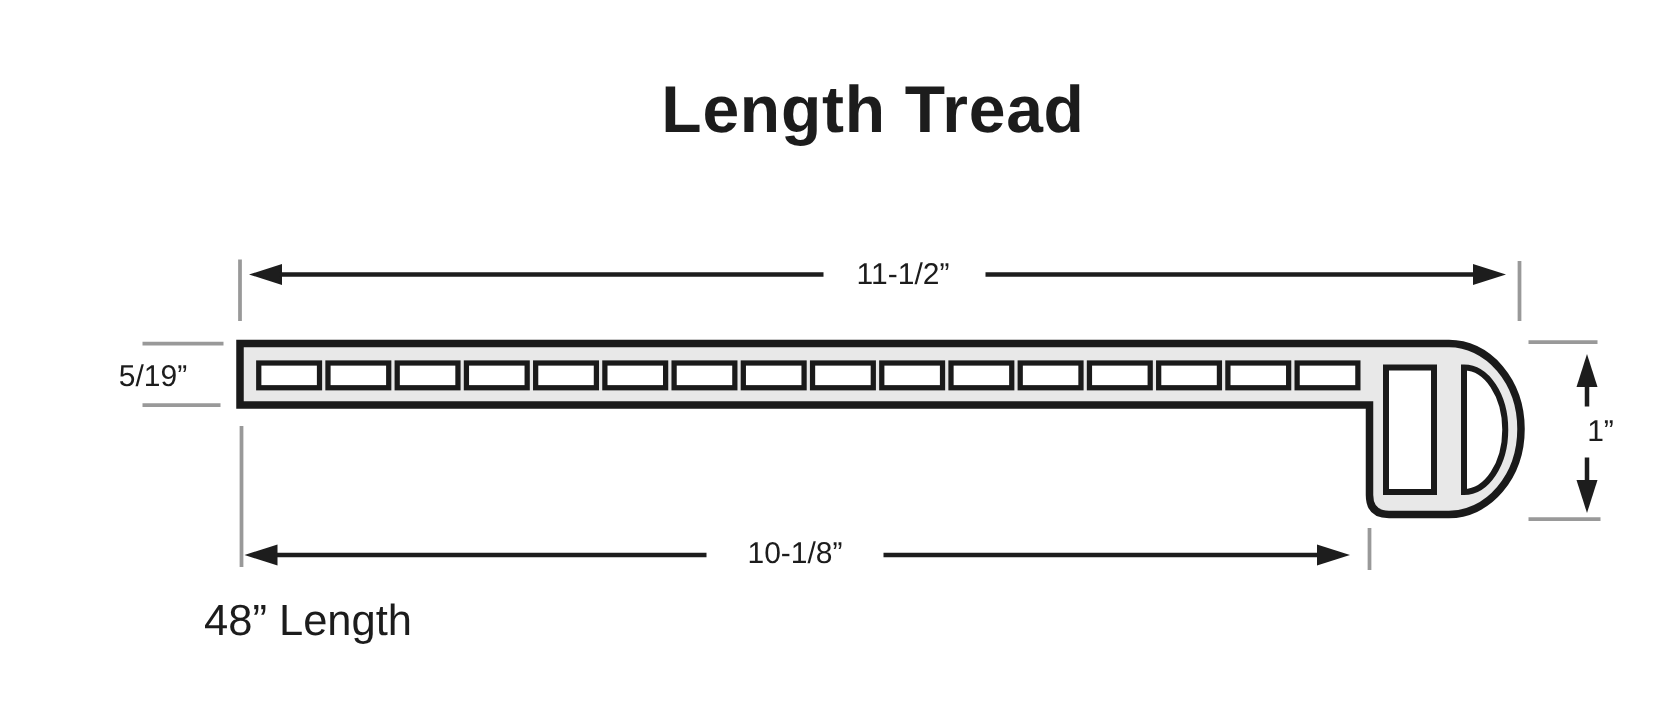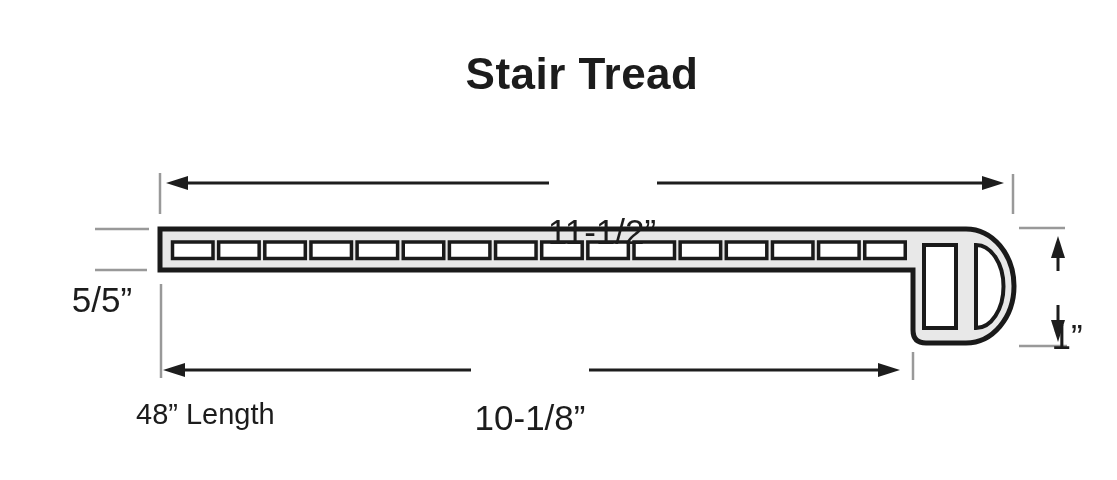--- a/index.html
+++ b/index.html
@@ -26,25 +26,24 @@
     transform:translateX(-50%);
     font-size:44px;
     font-weight:bold;
     letter-spacing:0.5px;
     color:var(--text);
     white-space:nowrap;
   }
   .dim-label{
     position:absolute;
     transform:translate(-50%,-50%);
-    font-size:35px;
+    font-size:20px;
     color:var(--text);
     white-space:nowrap;
     line-height:1;
-    margin-top:48px;
   }
   .dim-label.top-width{left:602px;top:183px;}
   .dim-label.thickness{left:102px;top:251px;}
   .dim-label.bottom-width{left:530px;top:369px;text-align:right;}
   .dim-label.nose-height{left:1067px;top:288px;}
   .length-note{
     position:absolute;
     left:136px;top:397px;
     font-size:29px;
     color:var(--text);
@@ -115,19 +114,19 @@
     <g>
       <line class="ext-line" x1="1019" y1="228" x2="1065" y2="228"></line>
       <line class="ext-line" x1="1019" y1="346" x2="1067" y2="346"></line>
       <polygon class="dim-head" points="1058,236 1051,258 1065,258"></polygon>
       <line class="dim-line" x1="1058" y1="256" x2="1058" y2="271"></line>
       <line class="dim-line" x1="1058" y1="305" x2="1058" y2="322"></line>
       <polygon class="dim-head" points="1058,342 1051,320 1065,320"></polygon>
     </g>
   </svg>
 
-  <div class="page-title">Stair Tread</div>
+  <div class="page-title">Length Tread</div>
   <div class="dim-label top-width">11-1/2”</div>
-  <div class="dim-label thickness">5/5”</div>
+  <div class="dim-label thickness">5/19”</div>
   <div class="dim-label bottom-width">10-1/8”</div>
   <div class="dim-label nose-height">1”</div>
   <div class="length-note">48” Length</div>
 </div>
 
 </body></html>

